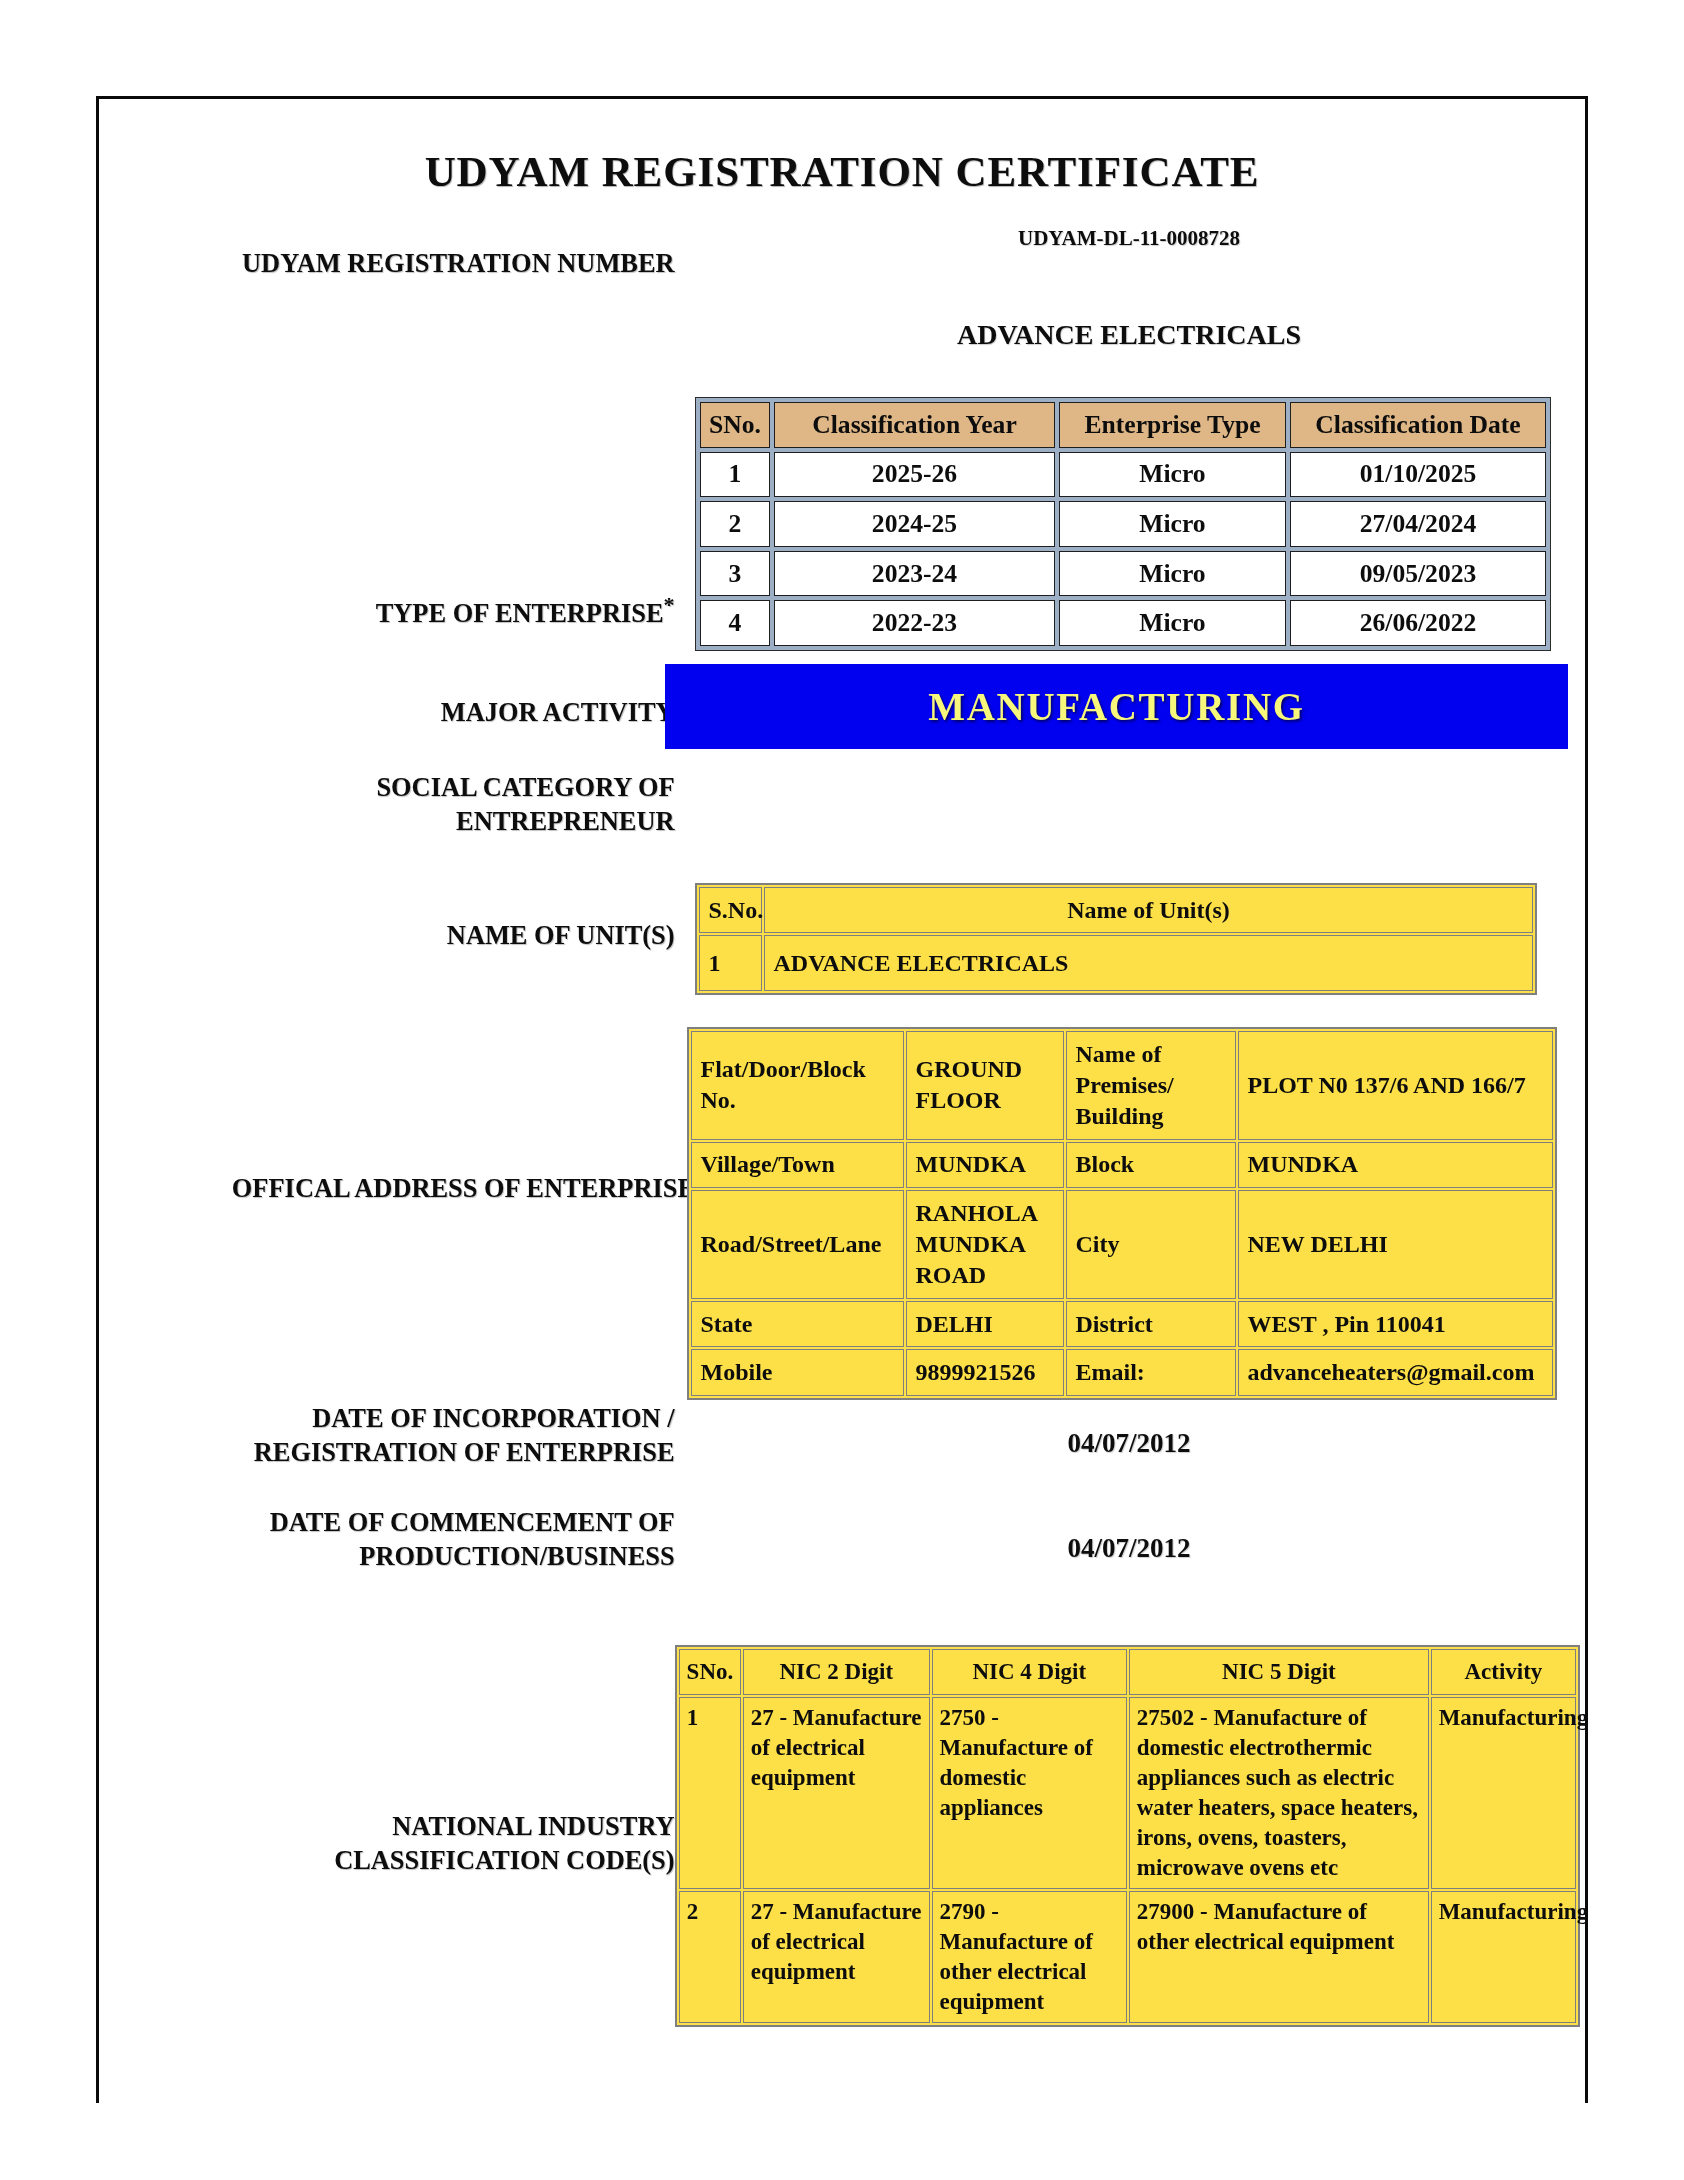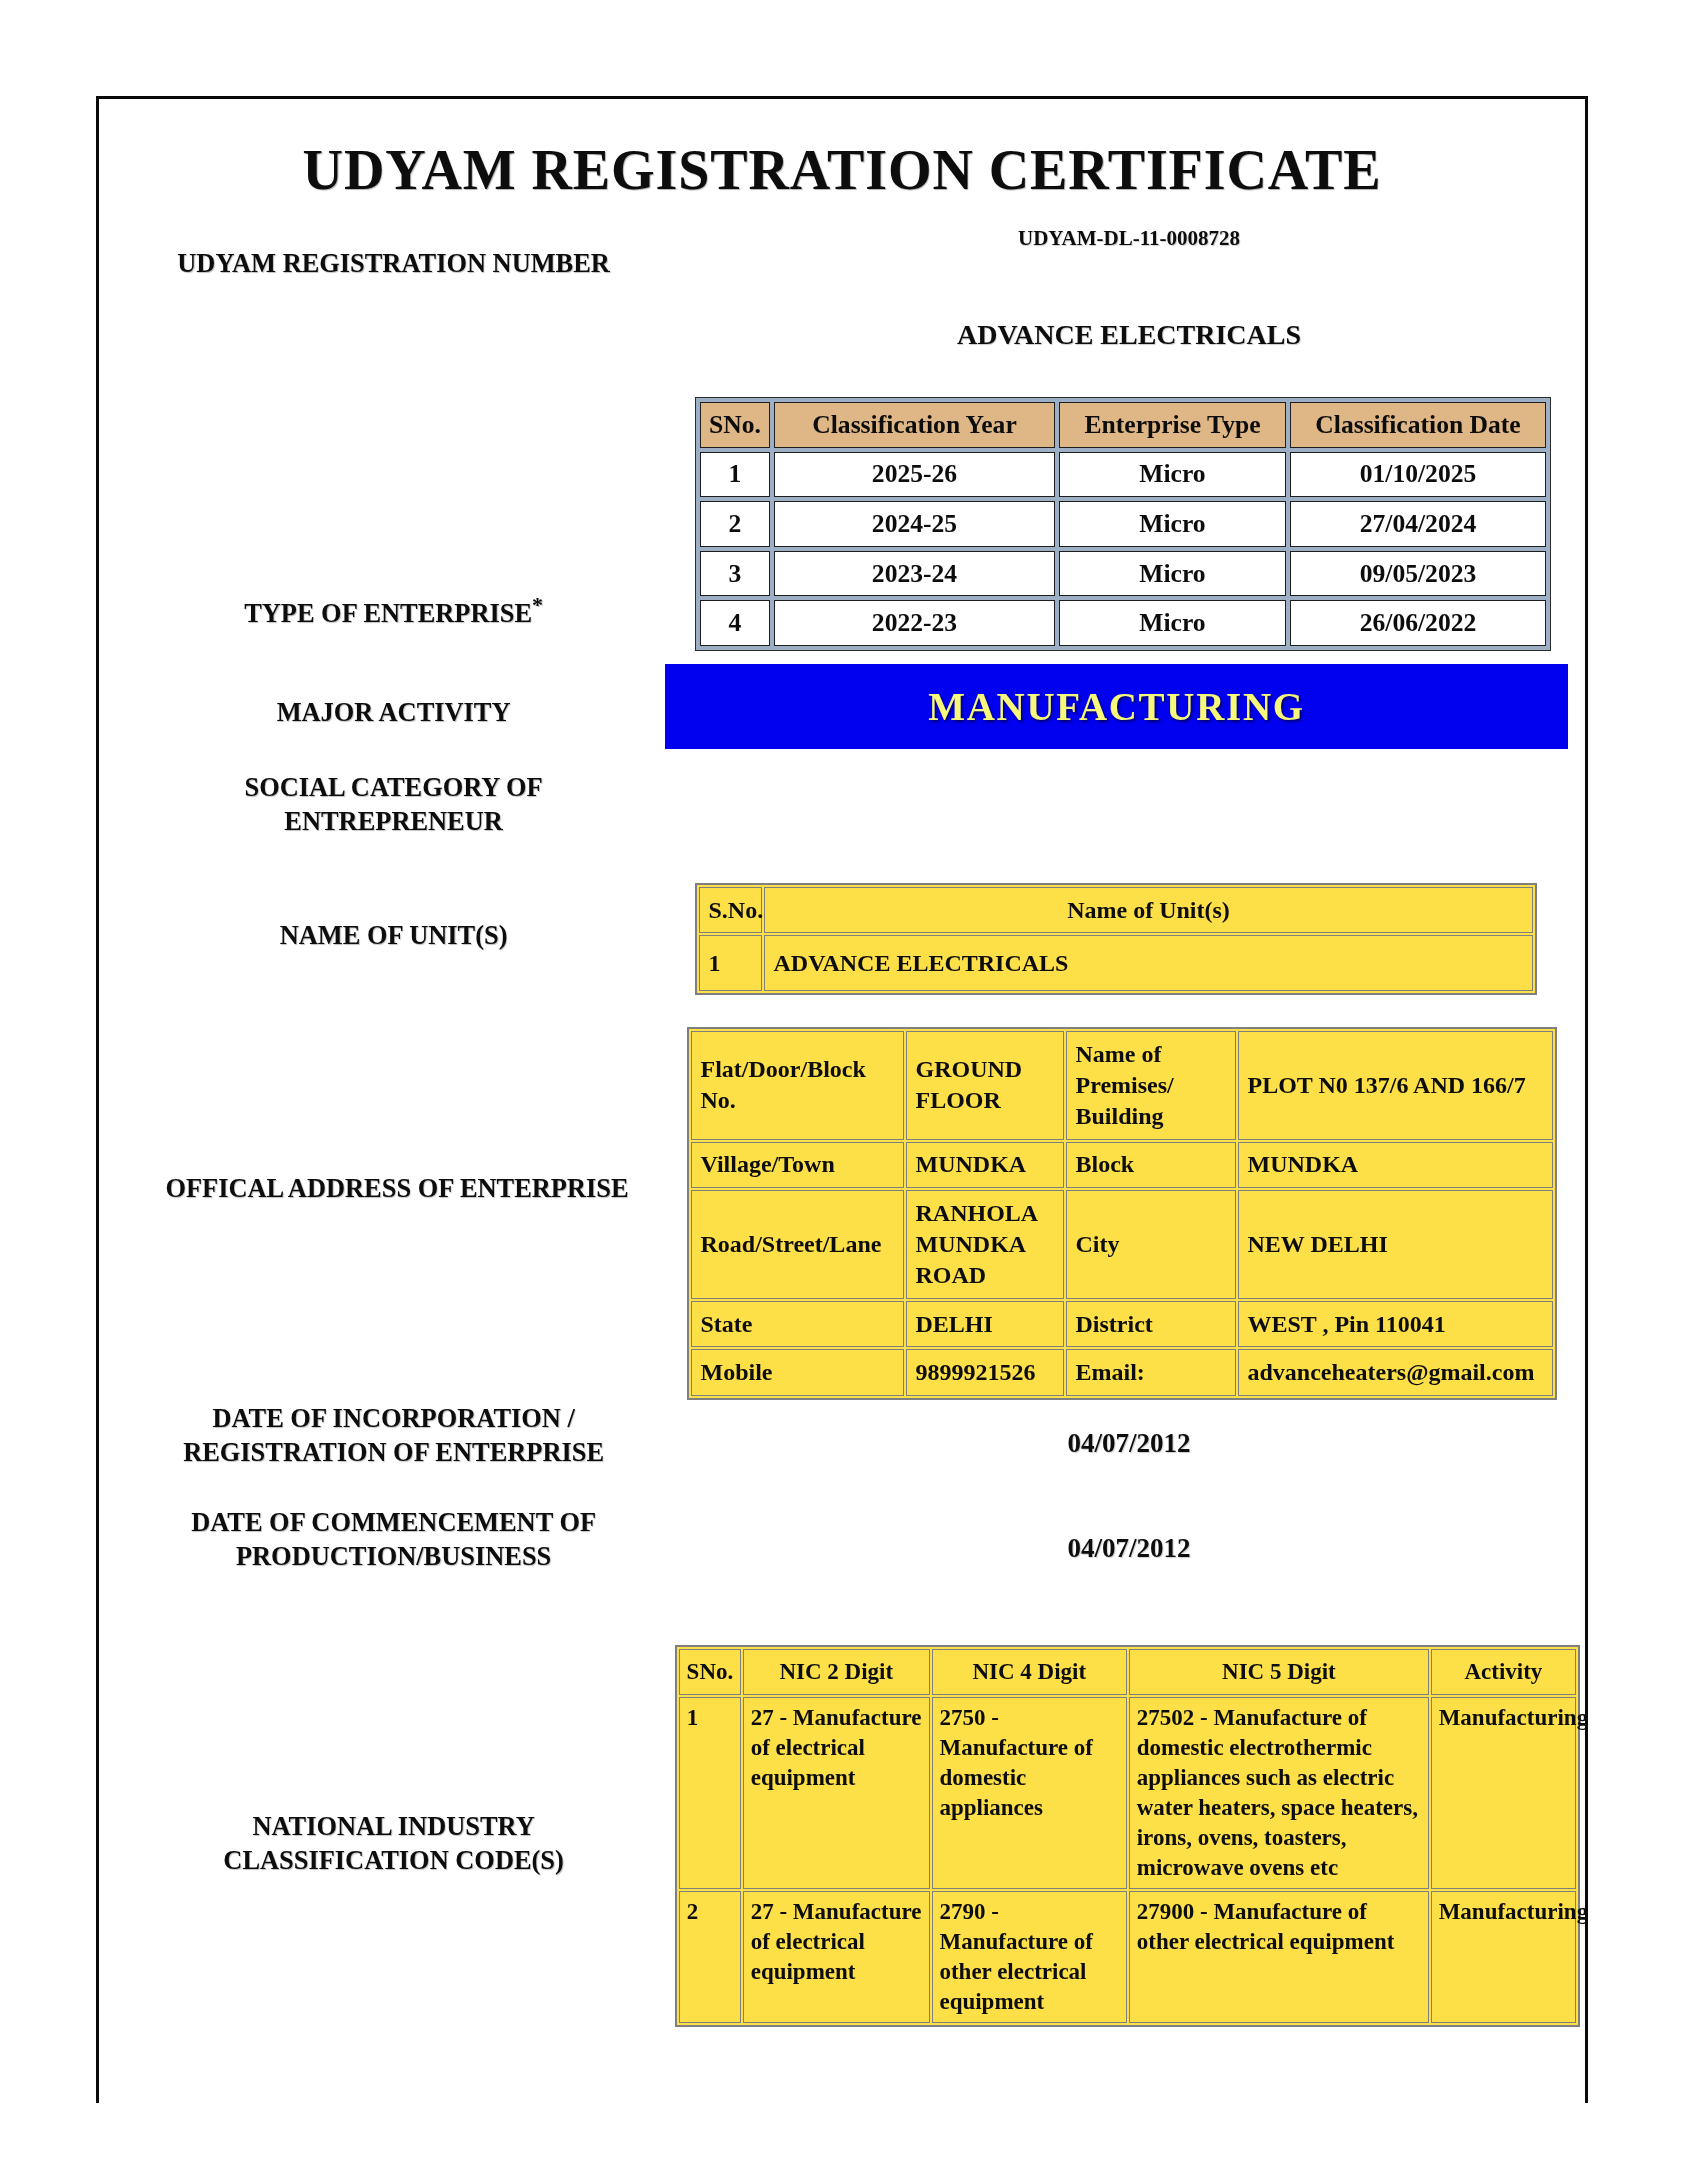--- a/index.html
+++ b/index.html
@@ -10,27 +10,27 @@
     font-family: "Liberation Serif", "DejaVu Serif", serif;
     color: #0d0d0d;
   }
   .frame {
     position: absolute; left: 96px; top: 96px;
     width: 1492px; height: 2007px;
     border: 3.4px solid #0a0a0a; border-bottom: none;
   }
   .abs { position: absolute; }
   .title {
-    left: 0; right: 0; top: 39px;
-    text-align: center; font-size: 56px; font-weight: bold;
+    left: 0; right: 0; top: 48px;
+    text-align: center; font-size: 43px; font-weight: bold;
     letter-spacing: 0.9px; text-shadow: 0.9px 0.9px 0.9px rgba(0,0,0,0.3);
   }
   .lbl {
     left: 13.6px; width: 562px;
-    text-align: center; font-size: 26.4px; font-weight: bold;
+    text-align: right; font-size: 26.4px; font-weight: bold;
     line-height: 34px; text-shadow: 0.9px 0.9px 0.9px rgba(0,0,0,0.25);
   }
   .val {
     left: 576px; width: 908px;
     text-align: center; font-weight: bold;
     text-shadow: 0.9px 0.9px 0.9px rgba(0,0,0,0.2);
   }
   .v-reg  { top: 127px; font-size: 21px; }
   .v-name { top: 220px; font-size: 28px; }
   .v-gen  { top: 694px; font-size: 27px; }

